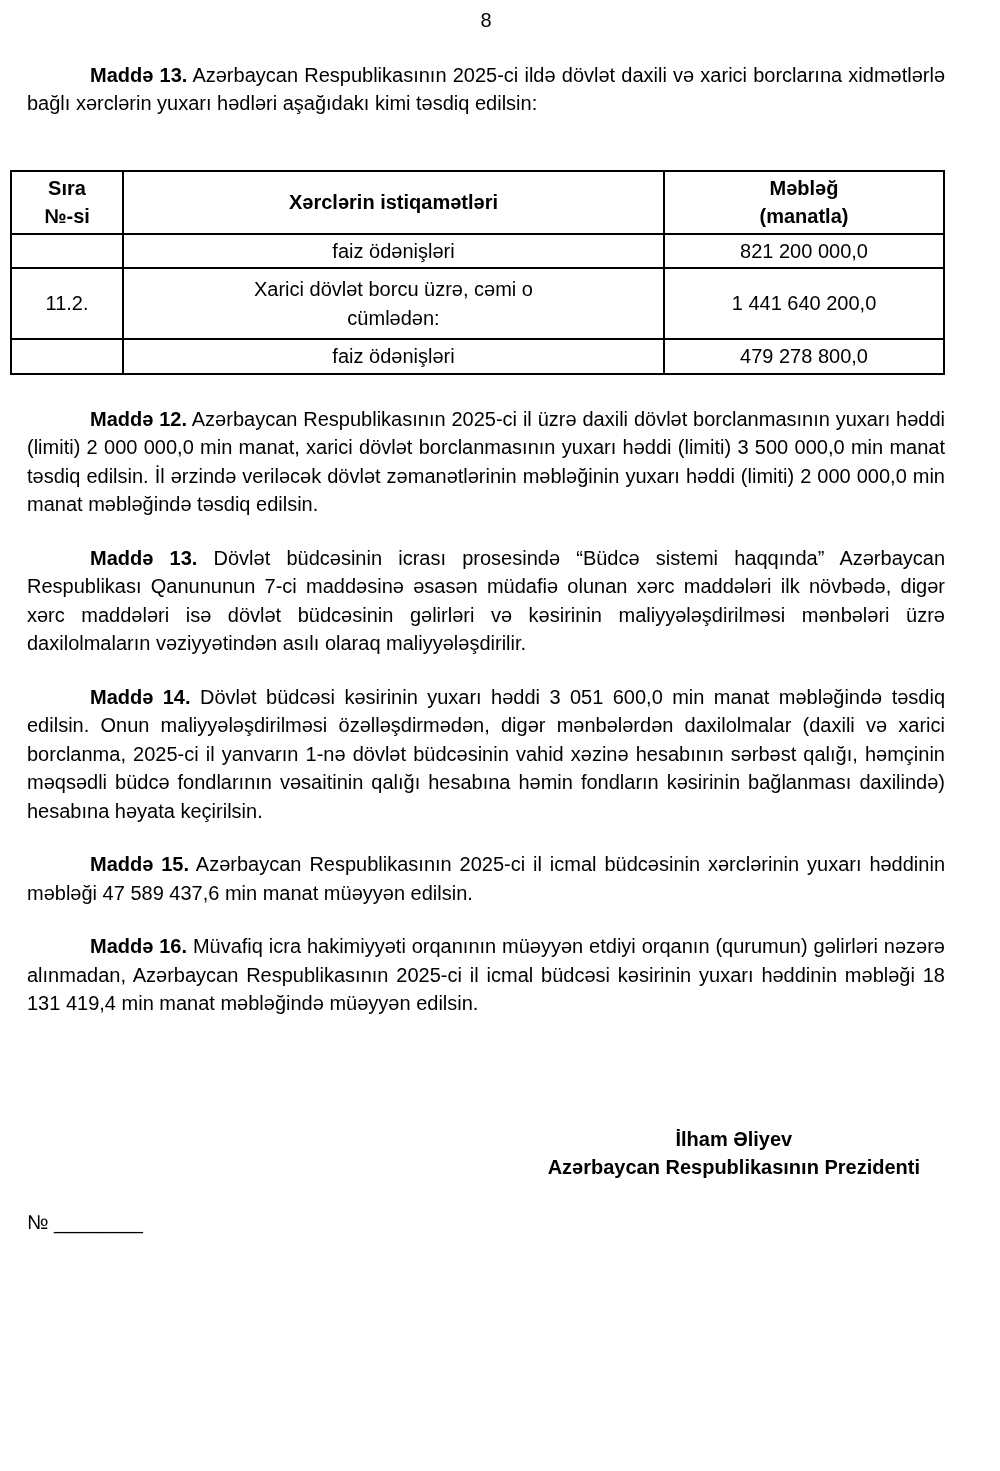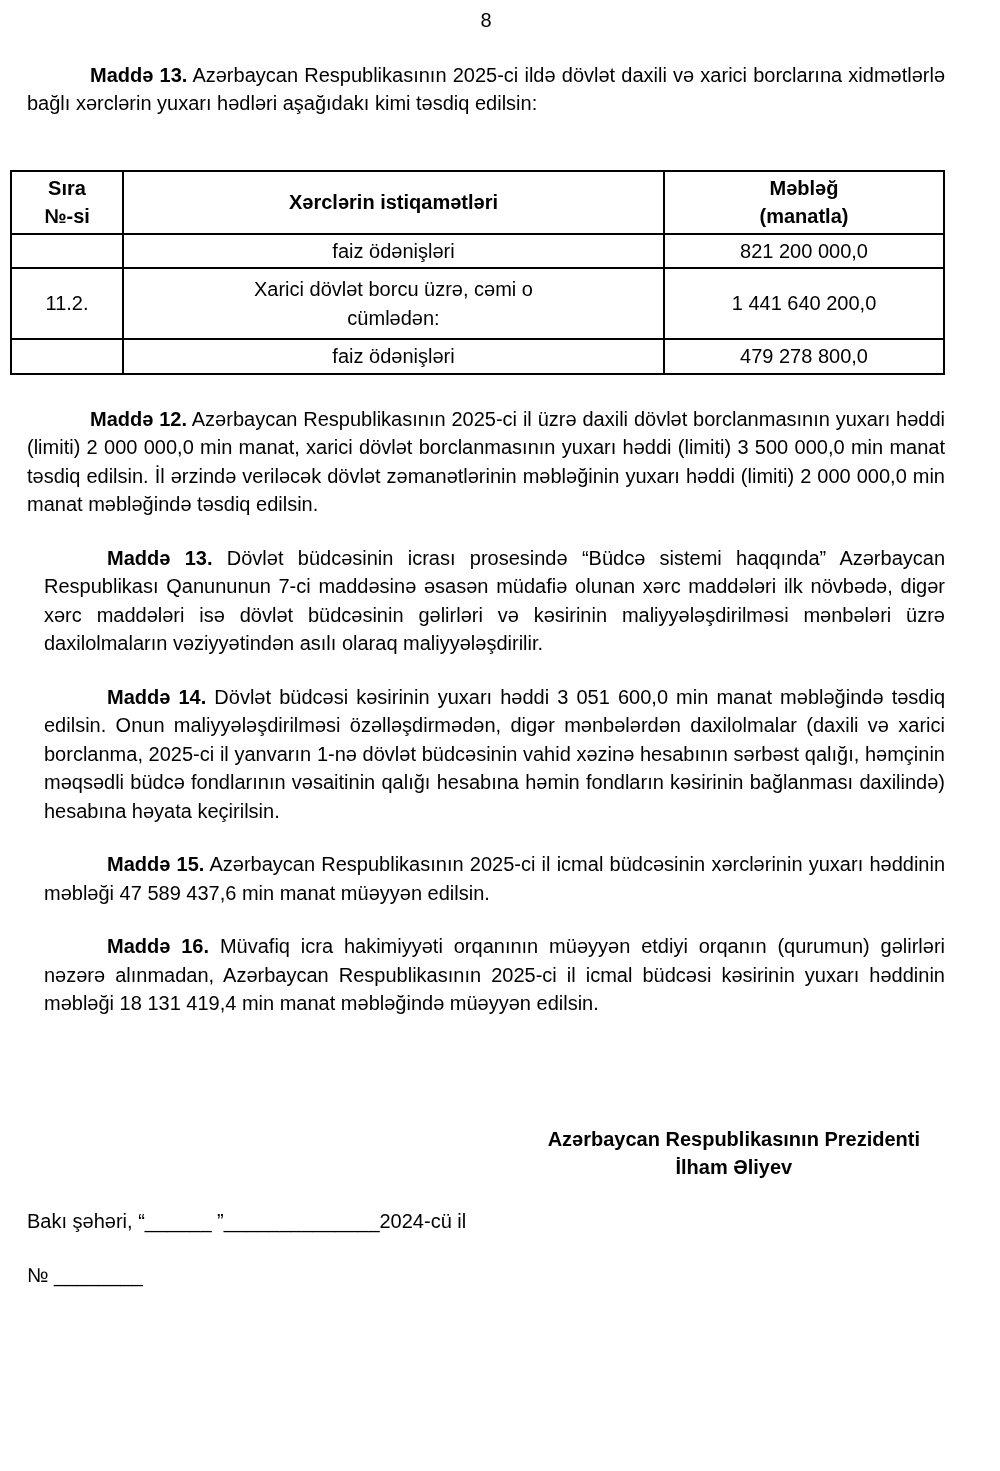--- a/index.html
+++ b/index.html
@@ -26,21 +26,21 @@
     text-align: center;
   }
   .para {
     text-align: justify;
     text-indent: 63px;
     margin: 0;
   }
   .para .lbl { font-weight: bold; }
   .m-first { margin-top: 26px; }
   .m-12 { margin-top: 30px; }
-  .m-std { margin-top: 25px; margin-left: 17px; }
+  .m-std { margin-top: 25px; }
 
   table.doc-table {
     border-collapse: collapse;
     table-layout: fixed;
     width: 933px;
     margin: 52px 0 0 -17px;
   }
   .doc-table th, .doc-table td {
     border: 2px solid #000000;
     text-align: center;
@@ -115,21 +115,20 @@
   <p class="para m-std"><span class="lbl">Maddə 13.</span> <span>Dövlət büdcəsinin icrası prosesində “Büdcə sistemi haqqında” Azərbaycan Respublikası Qanununun 7-ci maddəsinə əsasən müdafiə olunan xərc maddələri ilk növbədə, digər xərc maddələri isə dövlət büdcəsinin gəlirləri və kəsirinin maliyyələşdirilməsi mənbələri üzrə daxilolmaların vəziyyətindən asılı olaraq maliyyələşdirilir.</span></p>
 
   <p class="para m-std"><span class="lbl">Maddə 14.</span> <span>Dövlət büdcəsi kəsirinin yuxarı həddi 3 051 600,0 min manat məbləğində təsdiq edilsin. Onun maliyyələşdirilməsi özəlləşdirmədən, digər mənbələrdən daxilolmalar (daxili və xarici borclanma, 2025-ci il yanvarın 1-nə dövlət büdcəsinin vahid xəzinə hesabının sərbəst qalığı, həmçinin məqsədli büdcə fondlarının vəsaitinin qalığı hesabına həmin fondların kəsirinin bağlanması daxilində) hesabına həyata keçirilsin.</span></p>
 
   <p class="para m-std"><span class="lbl">Maddə 15.</span> <span>Azərbaycan Respublikasının 2025-ci il icmal büdcəsinin xərclərinin yuxarı həddinin məbləği 47 589 437,6 min manat müəyyən edilsin.</span></p>
 
   <p class="para m-std"><span class="lbl">Maddə 16.</span> <span>Müvafiq icra hakimiyyəti orqanının müəyyən etdiyi orqanın (qurumun) gəlirləri nəzərə alınmadan, Azərbaycan Respublikasının 2025-ci il icmal büdcəsi kəsirinin yuxarı həddinin məbləği 18 131 419,4 min manat məbləğində müəyyən edilsin.</span></p>
 
 
   <div class="signature">
+    <div>İlham Əliyev</div>
     <div>Azərbaycan Respublikasının Prezidenti</div>
-    <div>İlham Əliyev</div>
   </div>
 
-  <p class="footer-line footer-place">Bakı şəhəri, “______ ”______________2024-cü il</p>
 
   <p class="footer-line footer-number">№ ________</p>
 
 </div>
 
 </body></html>

